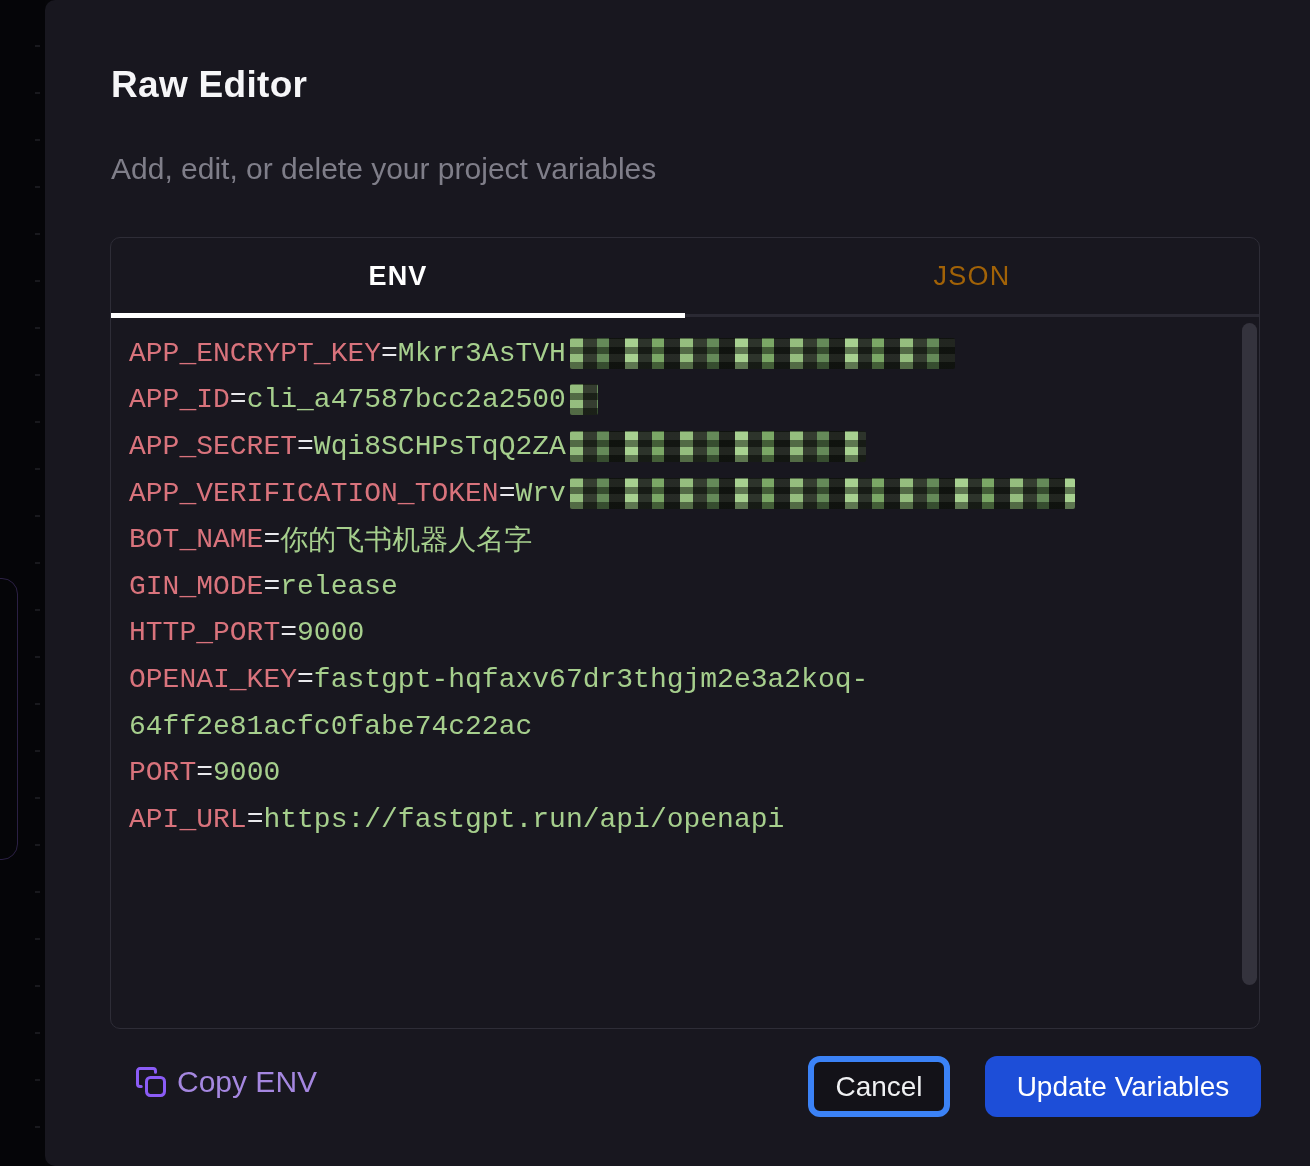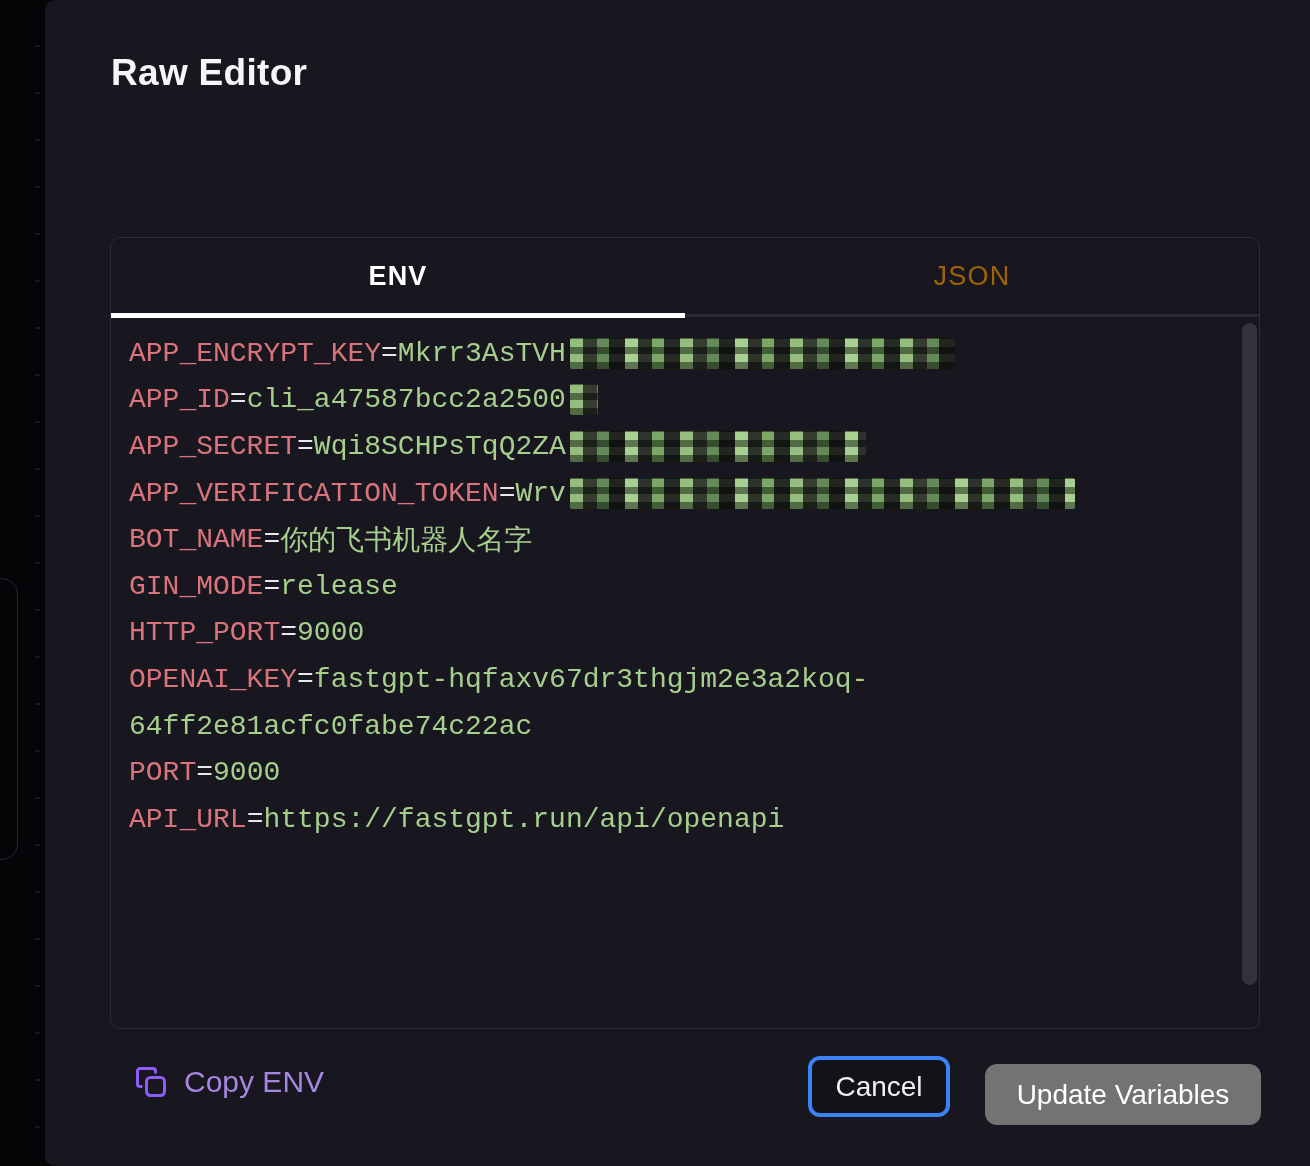--- a/index.html
+++ b/index.html
@@ -28,21 +28,21 @@
   }
 
   .modal {
     position: absolute; left: 45px; top: 0; width: 1265px; height: 1166px;
     background: #18171f;
     border-top-left-radius: 10px;
     border-bottom-left-radius: 10px;
   }
 
   .modal-title {
-    position: absolute; left: 66px; top: 52px;
+    position: absolute; left: 66px; top: 64px;
     font-size: 37px; font-weight: 700; color: #f6f6f8; letter-spacing: .3px;
   }
   .modal-subtitle {
     position: absolute; left: 66px; top: 152px;
     font-size: 30px; font-weight: 400; color: #7f7e89;
   }
 
   .editor-card {
     position: absolute; left: 65px; top: 237px; width: 1150px; height: 792px;
     border: 1px solid #2e2d37; border-radius: 10px;
@@ -86,52 +86,53 @@
         #a3cf8b 55px 68px, #222920 68px 82px, #74a35e 82px 94px, #1b201a 94px 110px);
   }
 
   .scrollbar-thumb {
     position: absolute; right: 2px; top: 85px; width: 15px; height: 662px;
     background: #34333d; border-radius: 8px;
   }
 
   .copy-btn {
     position: absolute; left: 88px; top: 1064px;
-    display: flex; align-items: center; gap: 15px;
+    display: flex; align-items: center; gap: 8px;
     color: #a587e0; font-size: 30px; cursor: pointer; background: none; border: none;
     font-family: "Liberation Sans", sans-serif;
   }
   .copy-btn svg { display: block; }
 
   .btn {
     position: absolute; top: 1056px; height: 61px;
     display: flex; align-items: center; justify-content: center;
     font-size: 28px; border-radius: 12px; cursor: pointer; border: none;
     font-family: "Liberation Sans", sans-serif;
   }
   .btn-cancel {
     left: 763px; width: 142px;
-    background: #131218; border: 4px solid #3b82f6; color: #f0f1f3;
+    background: #131218; border: 6px solid #3b82f6; color: #f0f1f3;
   }
   .btn-update {
     left: 940px; width: 276px;
-    background: #737373; color: #ffffff; font-weight: 500; margin-top: 8px;
+    background: #1d4ed8; color: #ffffff; font-weight: 500;
   }
 </style>
 </head>
 <body>
 
 <div class="page-strip">
   <div class="ticks"></div>
   <div class="frag"></div>
 </div>
 
 <div class="modal">
 
   <div class="modal-title">Raw Editor</div>
+  <div class="modal-subtitle">Add, edit, or delete your project variables</div>
 
   <div class="editor-card">
     <div class="tabs">
       <div class="tab active">ENV</div>
       <div class="tab">JSON</div>
     </div>
 
     <div class="code-area">
         <div class="code-line"><span class="k">APP_ENCRYPT_KEY</span><span class="eq">=</span><span class="v">Mkrr3AsTVH</span><span class="redact" style="width: 385px;"></span></div>
         <div class="code-line"><span class="k">APP_ID</span><span class="eq">=</span><span class="v">cli_a47587bcc2a2500</span><span class="redact" style="width: 28px;"></span></div>

